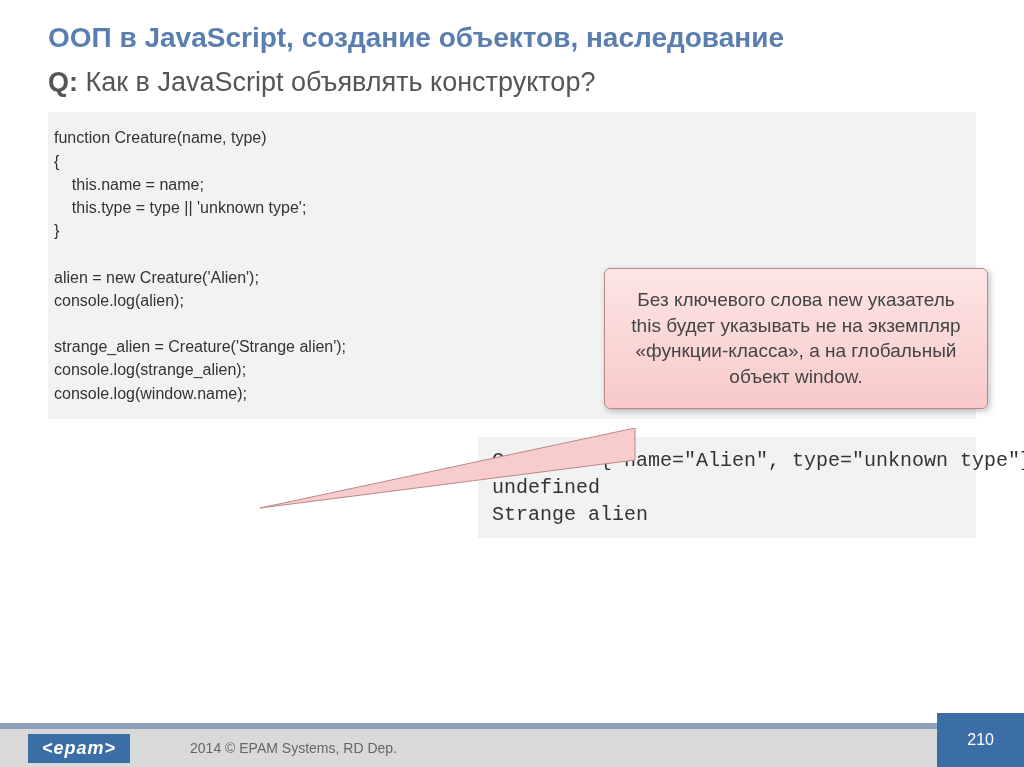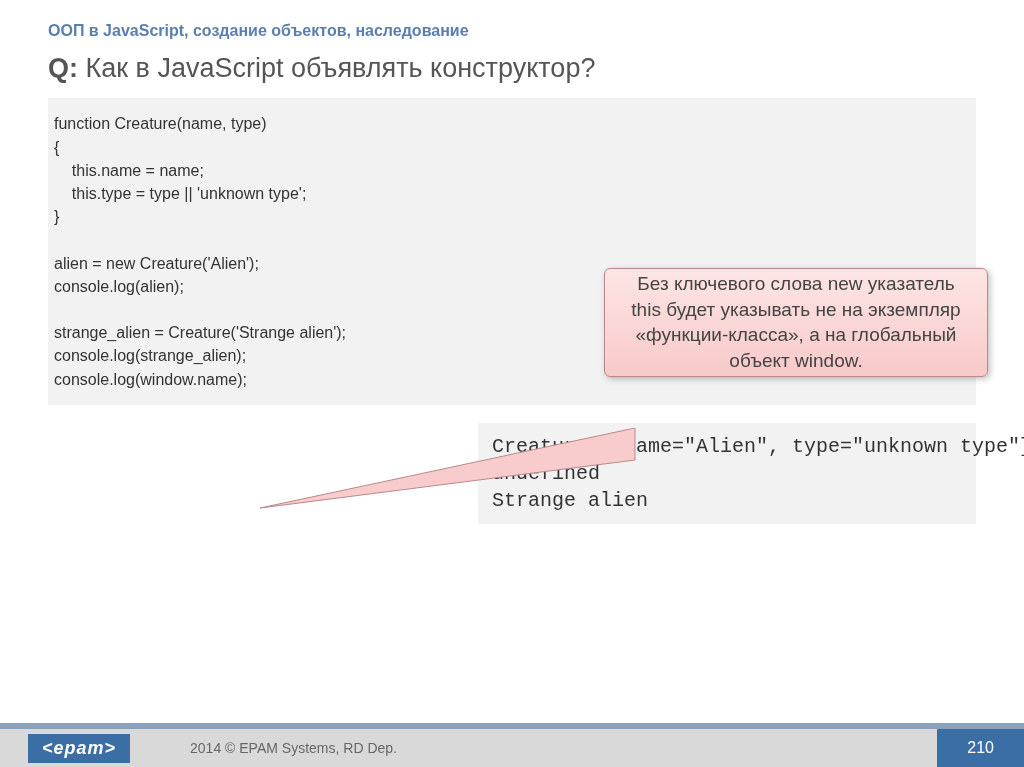--- a/index.html
+++ b/index.html
@@ -13,21 +13,21 @@
     position: relative;
   }
   .slide {
     position: relative;
     width: 1024px;
     height: 767px;
     box-sizing: border-box;
   }
   .title {
     color: #5a7eb0;
-    font-size: 16px;
+    font-size: 28px;
     font-weight: bold;
     padding: 22px 0 10px 48px;
   }
   .content {
     padding: 0 48px;
   }
   .qa-line {
     font-size: 27px;
     color: #555;
     line-height: 1.35;
@@ -59,21 +59,21 @@
     white-space: pre;
   }
   .callout {
     position: absolute;
     top: 268px;
     right: 36px;
     width: 350px;
     background: linear-gradient(#fde5e5, #f8c9c9);
     border: 1px solid #b88;
     border-radius: 6px;
-    padding: 2px 16px;
+    padding: 18px 16px;
     font-size: 19px;
     color: #444;
     text-align: center;
     line-height: 1.35;
     box-shadow: 2px 2px 6px rgba(0,0,0,0.25);
   }
   .callout-tail {
     position: absolute;
     top: 428px;
     left: 260px;
@@ -107,21 +107,21 @@
     font-size: 14px;
     margin-left: 60px;
   }
   .footer .page-num {
     position: absolute;
     right: 0;
     bottom: 0;
     background: #3a6ea5;
     color: #fff;
     font-size: 16px;
-    padding: 10px 30px;
+    padding: 18px 30px;
   }
 </style>
 </head>
 <body>
 
 <div class="slide">
   <div class="title">ООП в JavaScript, создание объектов, наследование</div>
 
   <div class="content">
     <div class="qa-line">

